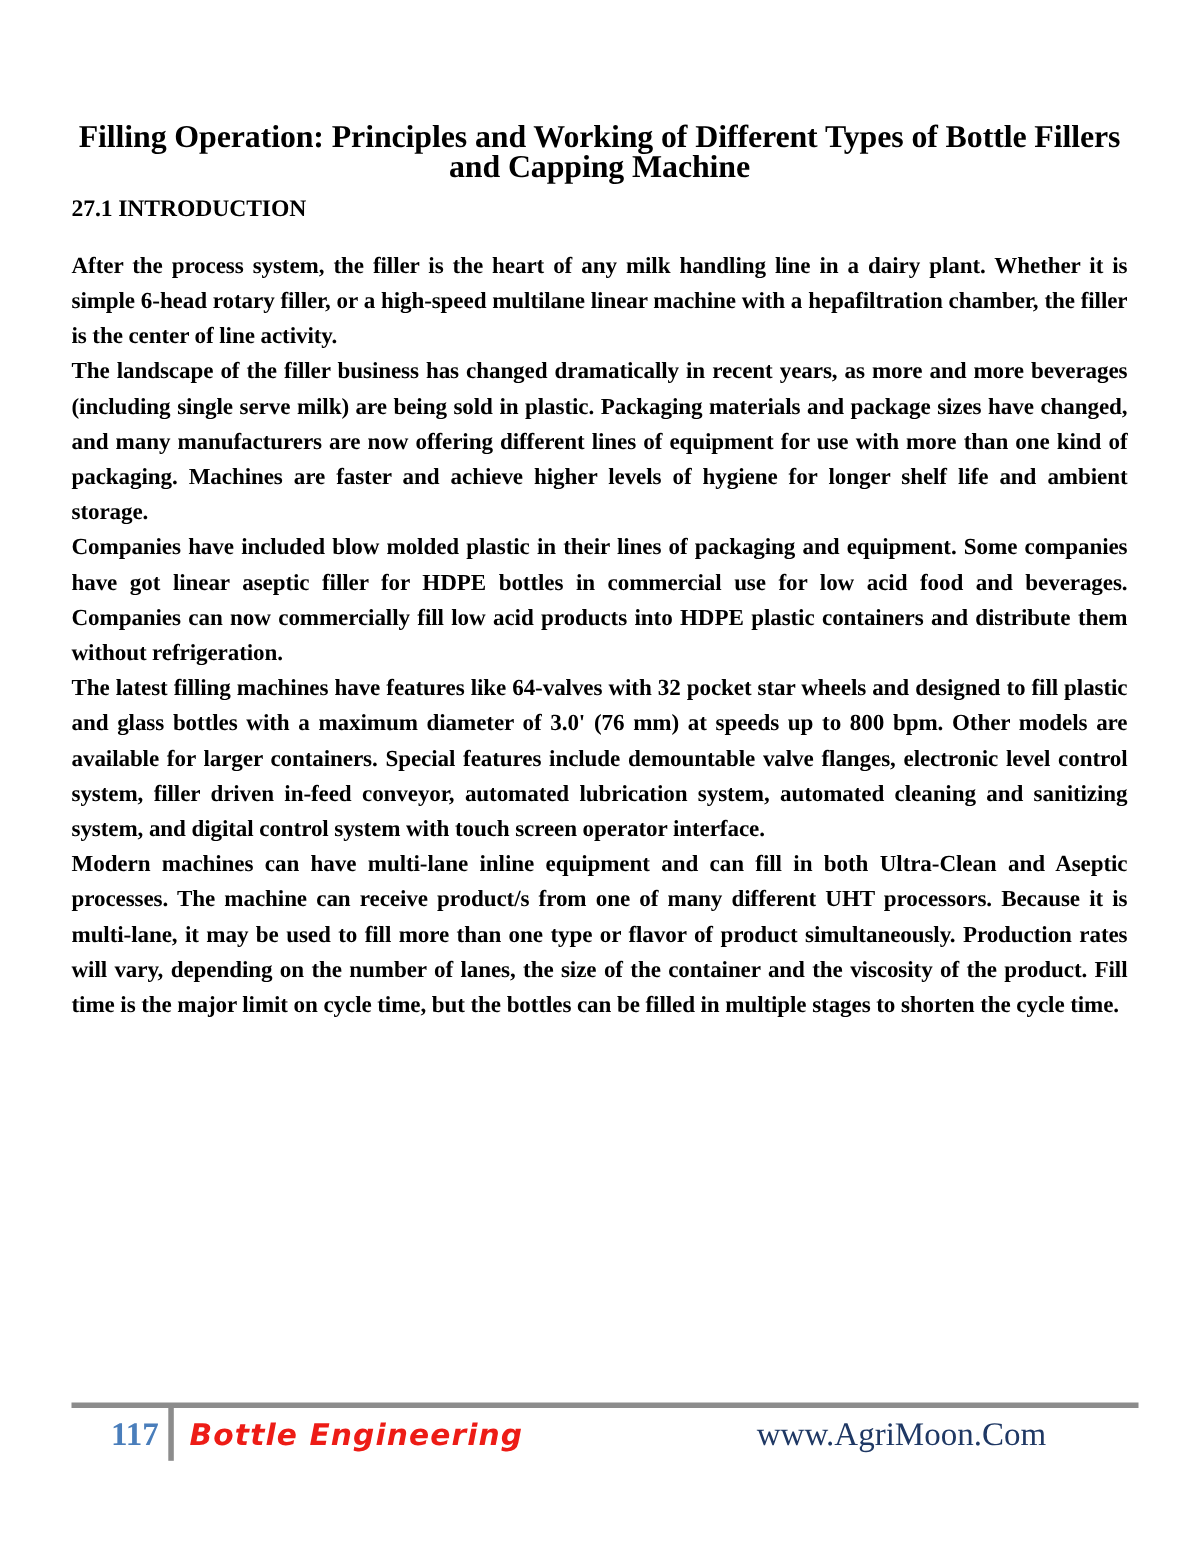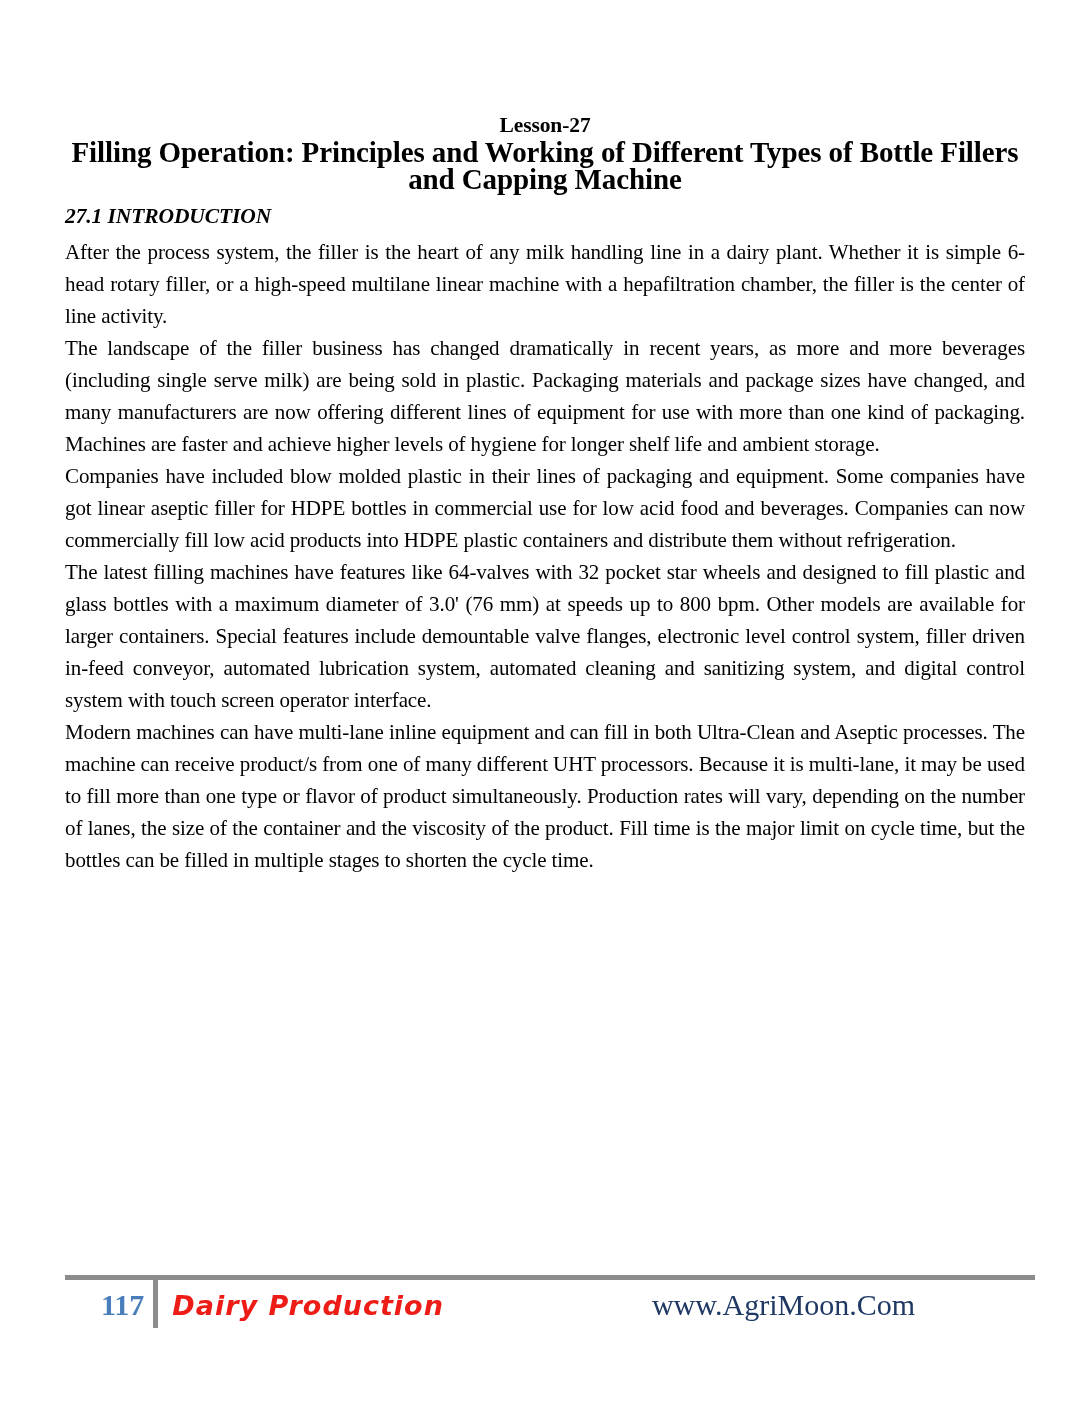--- a/index.html
+++ b/index.html
@@ -30,30 +30,30 @@
     font-weight: bold;
     font-size: 29px;
     line-height: 27px;
     letter-spacing: -0.1px;
   }
   .section-heading {
     font-weight: bold;
     font-size: 21.5px;
     line-height: 28px;
     margin-top: 9px;
-    margin-bottom: 6px;
+    margin-bottom: 22px;
     letter-spacing: -0.1px;
-    font-style: italic;
   }
   .body-para {
     margin: 0;
     font-size: 21px;
     line-height: 32px;
     text-align: justify;
     letter-spacing: -0.1px;
+    font-weight: bold;
   }
   .footer {
     position: absolute;
     left: 65px;
     top: 1275px;
     width: 970px;
   }
   .footer-rule {
     height: 5px;
     background: #8c8c8c;
@@ -81,41 +81,40 @@
     margin-left: 14px;
     font-family: "DejaVu Sans", sans-serif;
     font-style: italic;
     font-weight: bold;
     font-size: 27px;
     color: #ed1c16;
     letter-spacing: 1px;
   }
   .website {
     margin-left: auto;
-    margin-right: 120px;
+    margin-right: 84px;
     font-family: "Liberation Serif", "DejaVu Serif", serif;
     font-size: 30px;
     color: #1f3864;
   }
 </style>
 </head>
 <body>
 
 <div class="content">
-  <div class="lesson-no">Lesson-27</div>
   <div class="doc-title">Filling Operation: Principles and Working of Different Types of Bottle Fillers and Capping Machine</div>
   <div class="section-heading">27.1 INTRODUCTION</div>
   <p class="body-para">After the process system, the filler is the heart of any milk handling line in a dairy plant. Whether it is simple 6-head rotary filler, or a high-speed multilane linear machine with a hepafiltration chamber, the filler is the center of line activity.</p>
   <p class="body-para">The landscape of the filler business has changed dramatically in recent years, as more and more beverages (including single serve milk) are being sold in plastic. Packaging materials and package sizes have changed, and many manufacturers are now offering different lines of equipment for use with more than one kind of packaging. Machines are faster and achieve higher levels of hygiene for longer shelf life and ambient storage.</p>
   <p class="body-para">Companies have included blow molded plastic in their lines of packaging and equipment. Some companies have got linear aseptic filler for HDPE bottles in commercial use for low acid food and beverages. Companies can now commercially fill low acid products into HDPE plastic containers and distribute them without refrigeration.</p>
   <p class="body-para">The latest filling machines have features like 64-valves with 32 pocket star wheels and designed to fill plastic and glass bottles with a maximum diameter of 3.0' (76 mm) at speeds up to 800 bpm. Other models are available for larger containers. Special features include demountable valve flanges, electronic level control system, filler driven in-feed conveyor, automated lubrication system, automated cleaning and sanitizing system, and digital control system with touch screen operator interface.</p>
   <p class="body-para">Modern machines can have multi-lane inline equipment and can fill in both Ultra-Clean and Aseptic processes. The machine can receive product/s from one of many different UHT processors. Because it is multi-lane, it may be used to fill more than one type or flavor of product simultaneously. Production rates will vary, depending on the number of lanes, the size of the container and the viscosity of the product. Fill time is the major limit on cycle time, but the bottles can be filled in multiple stages to shorten the cycle time.</p>
 </div>
 
 <div class="footer">
   <div class="footer-rule" style="background: rgb(140, 140, 140);"></div>
   <div class="footer-row">
     <span class="page-number" style="color: rgb(74, 126, 187);">117</span>
     <span class="footer-divider" style="background: rgb(140, 140, 140);"></span>
-    <span class="book-title" style="color: rgb(237, 28, 22);">Dairy Production</span>
+    <span class="book-title" style="color: rgb(237, 28, 22);">Bottle Engineering</span>
     <span class="website" style="color: rgb(31, 56, 100);">www.AgriMoon.Com</span>
   </div>
 </div>
 
 </body></html>

